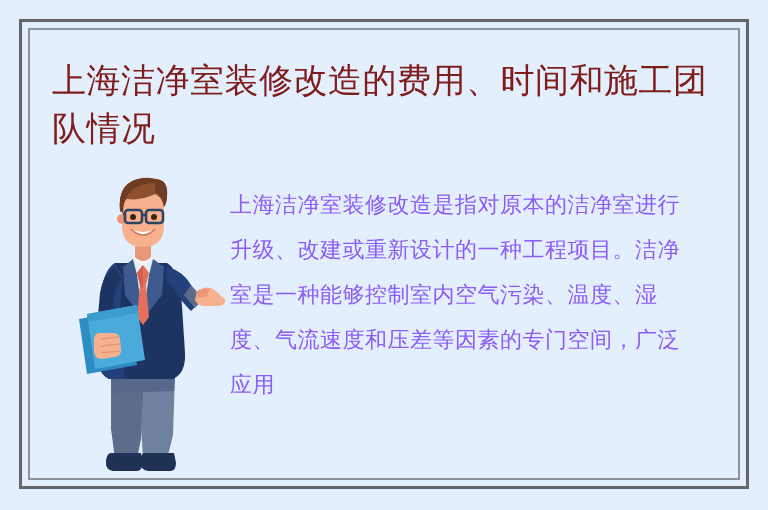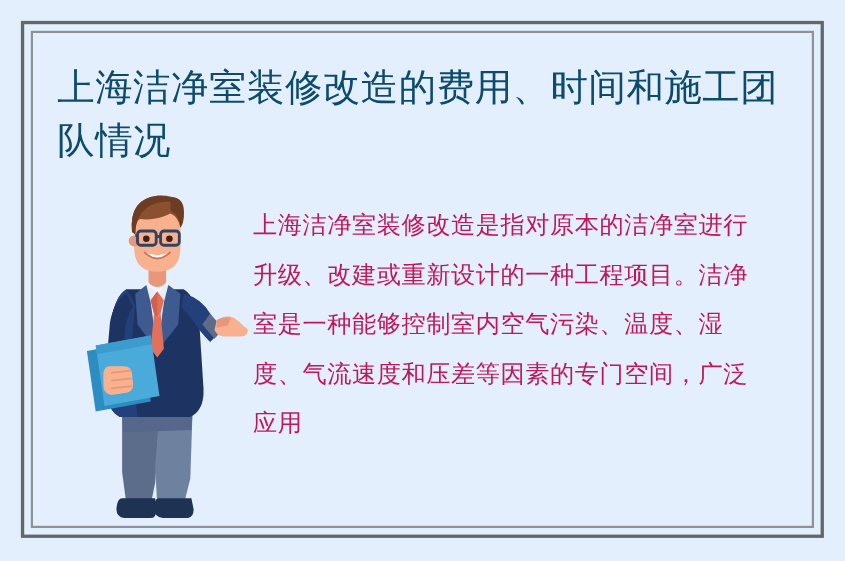--- a/index.html
+++ b/index.html
@@ -37,34 +37,34 @@
   }
 
   #title {
     position: absolute;
     left: 22px;
     top: 26px;
     width: 660px;
     font-size: 34px;
     line-height: 48px;
     letter-spacing: 0.5px;
-    color: #0c4a6e;
+    color: #7f1d1d;
     font-weight: 400;
     white-space: pre-wrap;
   }
 
   #body-text {
     position: absolute;
     left: 200px;
     top: 152px;
     width: 470px;
     font-size: 22px;
     line-height: 45px;
     letter-spacing: 0.5px;
-    color: #be185d;
+    color: #8b5cf6;
     white-space: pre-wrap;
   }
 
   
   #illustration {
     position: absolute;
     left: 45px;
     top: 145px;
     width: 160px;
     height: 310px;

